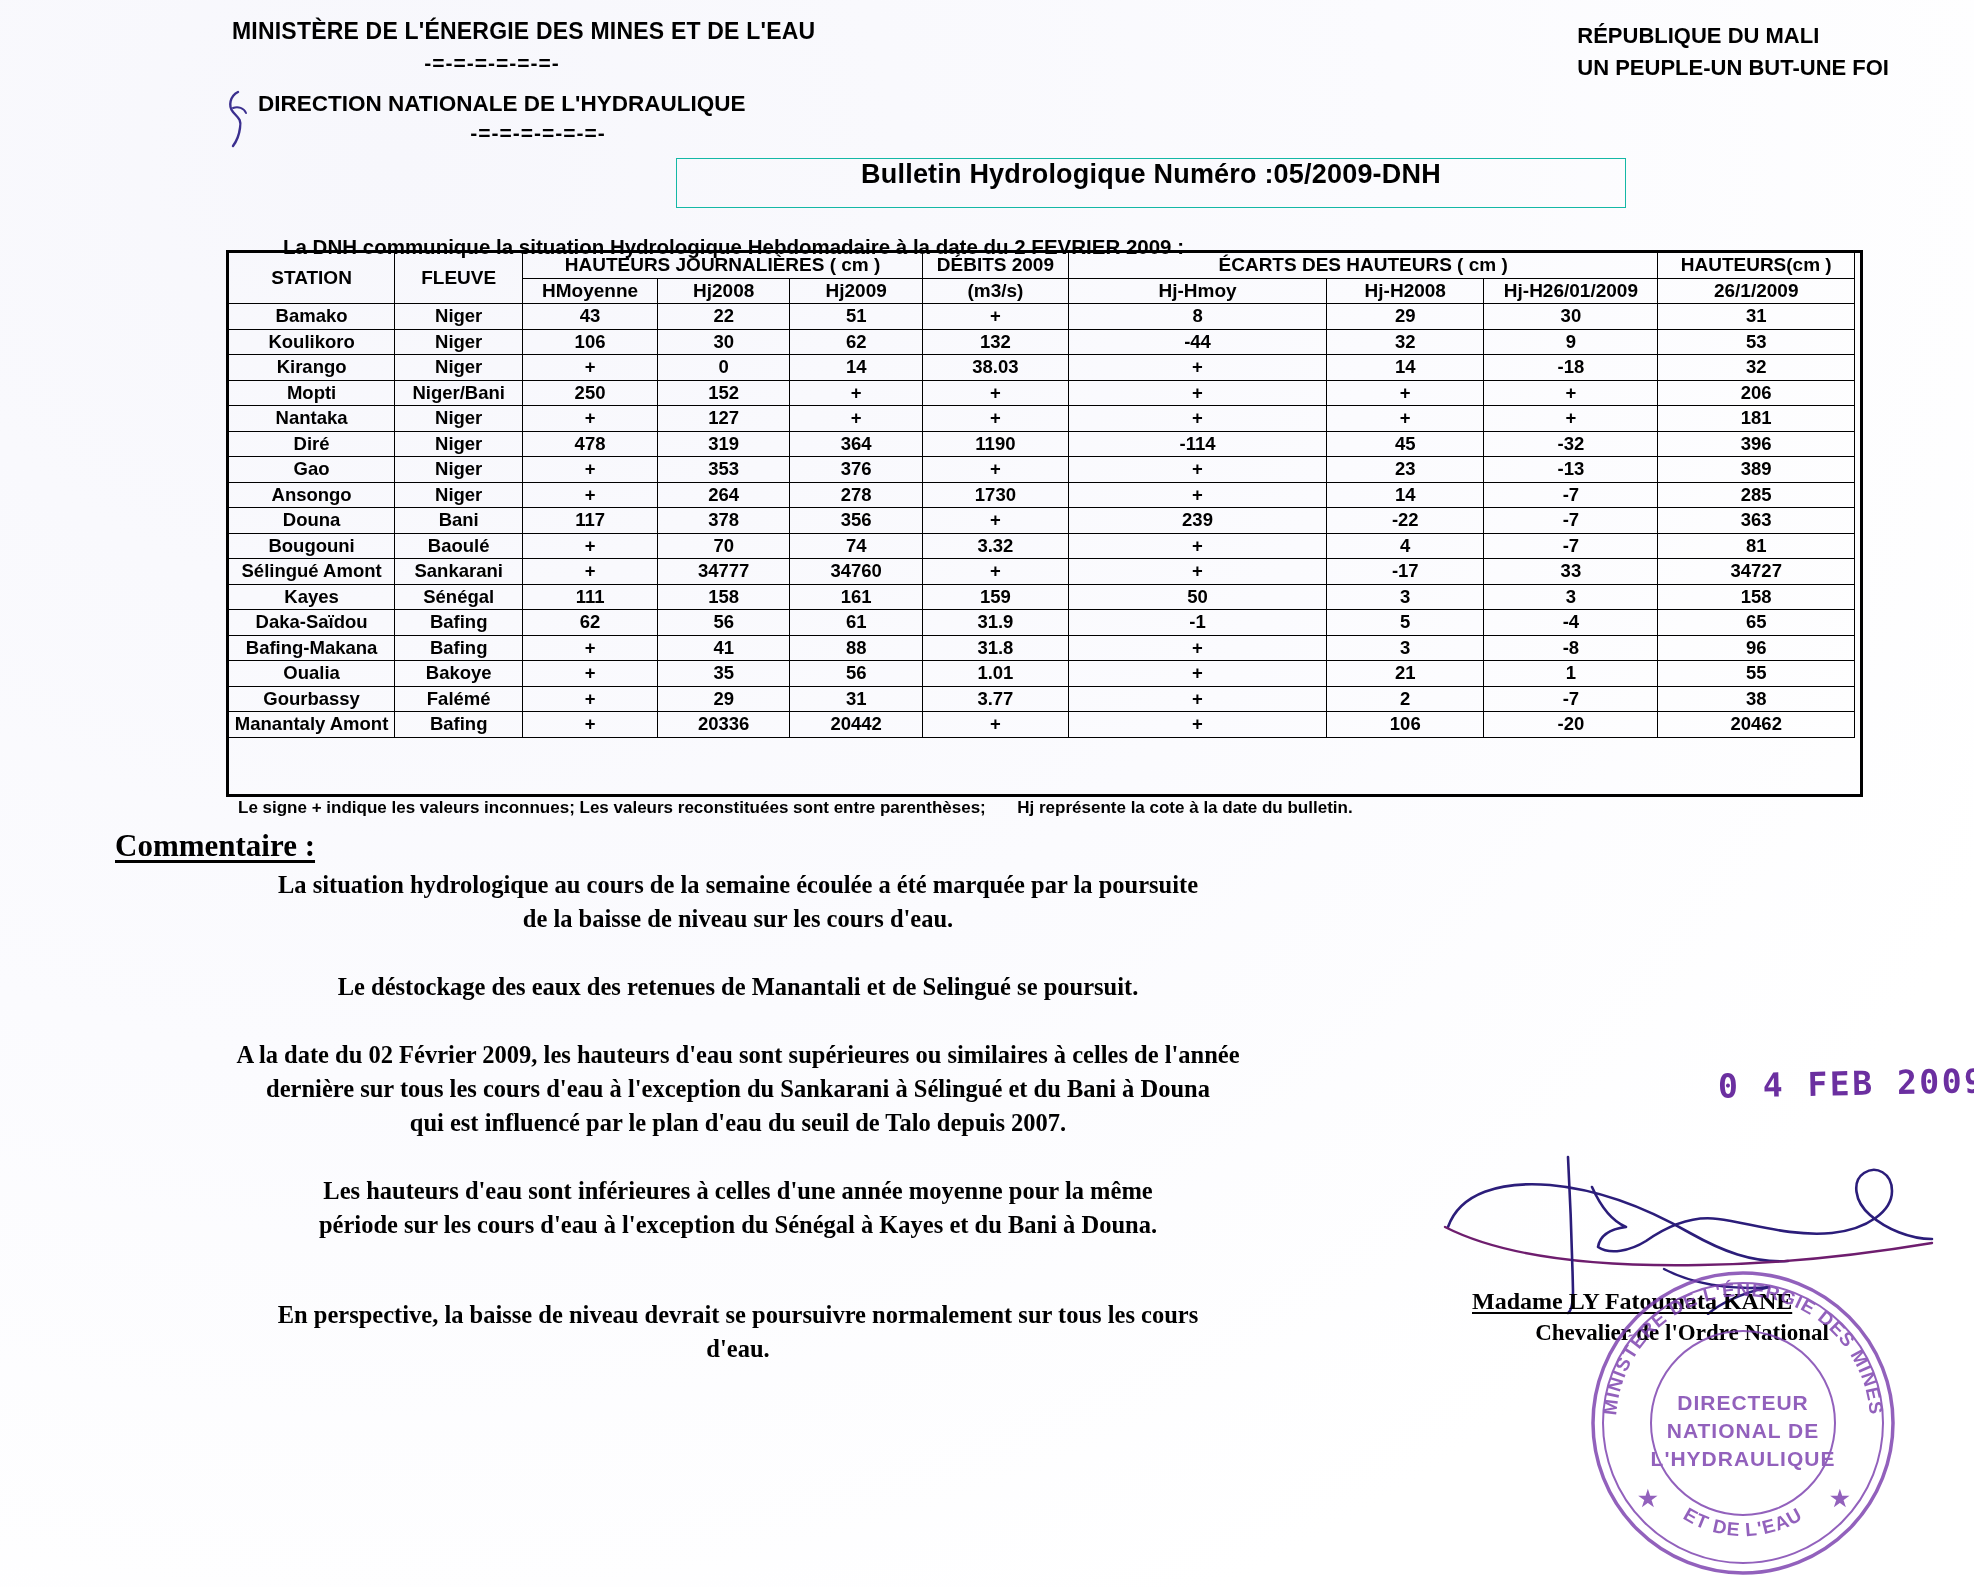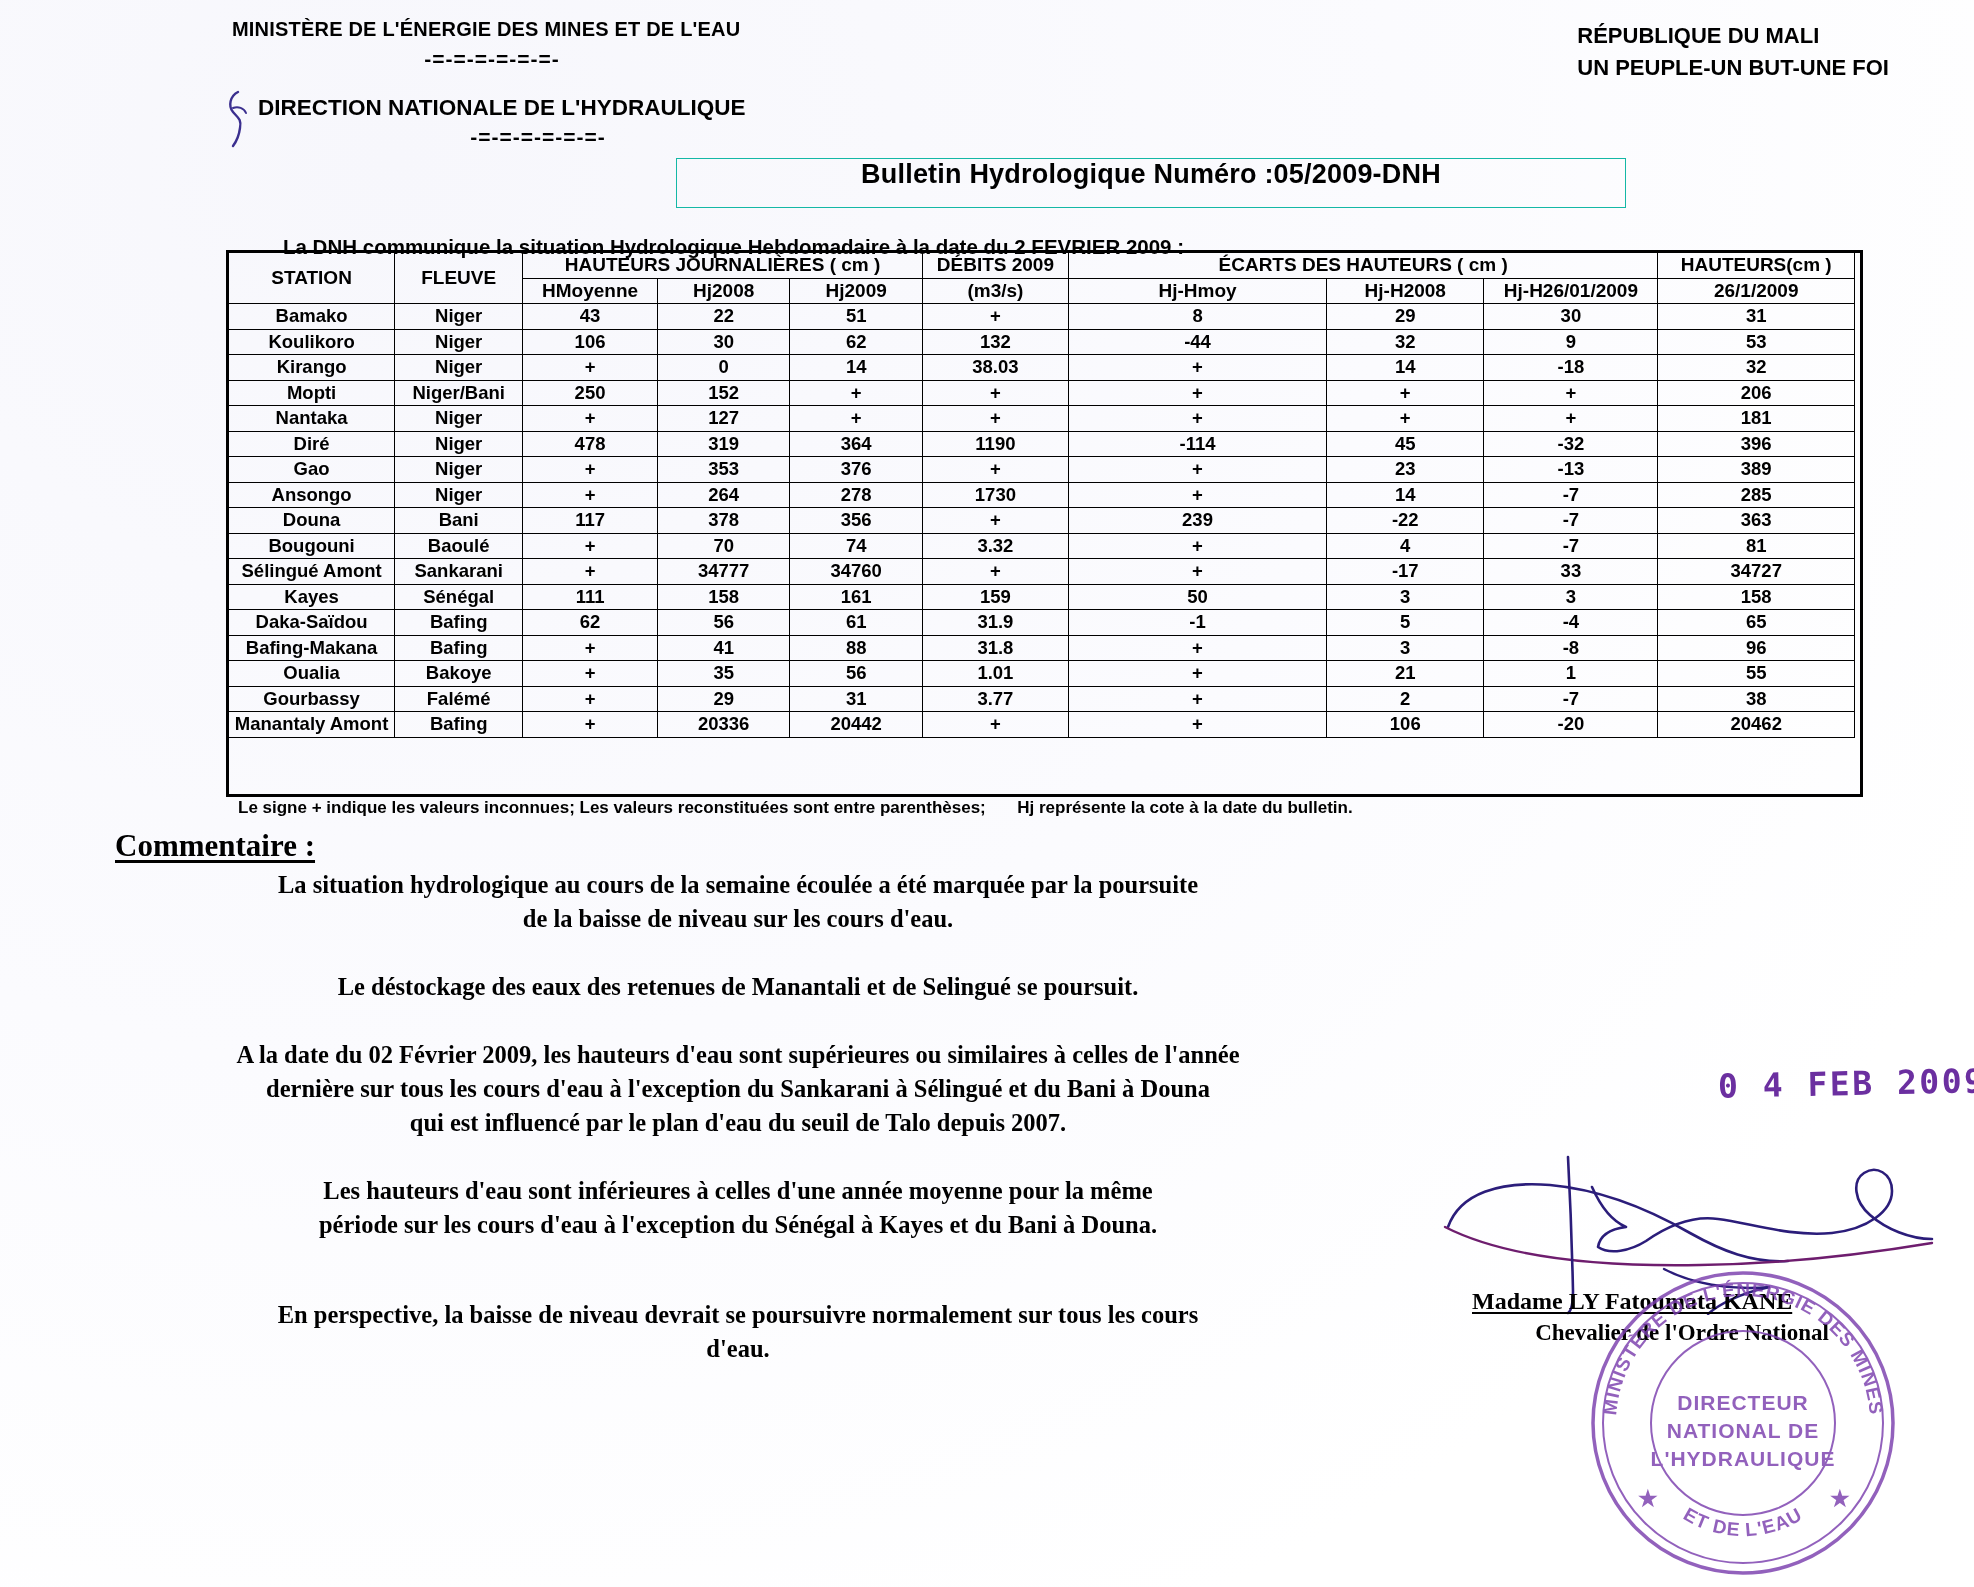--- a/index.html
+++ b/index.html
@@ -30,35 +30,35 @@
   }
 
   
   .hdr-left {
     position: absolute;
     left: 232px;
     top: 18px;
     width: 760px;
   }
   .hdr-line {
-    font-size: 20px;
+    font-size: 23px;
     font-weight: bold;
     letter-spacing: 0.2px;
     white-space: nowrap;
   }
   .hdr-dash {
     font-size: 21px;
     font-weight: bold;
     letter-spacing: 1px;
     text-align: center;
     width: 520px;
     margin-top: 6px;
   }
   .hdr-sub {
-    margin-top: 24px;
+    margin-top: 16px;
     margin-left: 26px;
     font-size: 22.5px;
     font-weight: bold;
     white-space: nowrap;
   }
   .hdr-dash2 {
     font-size: 21px;
     font-weight: bold;
     letter-spacing: 1px;
     text-align: center;

